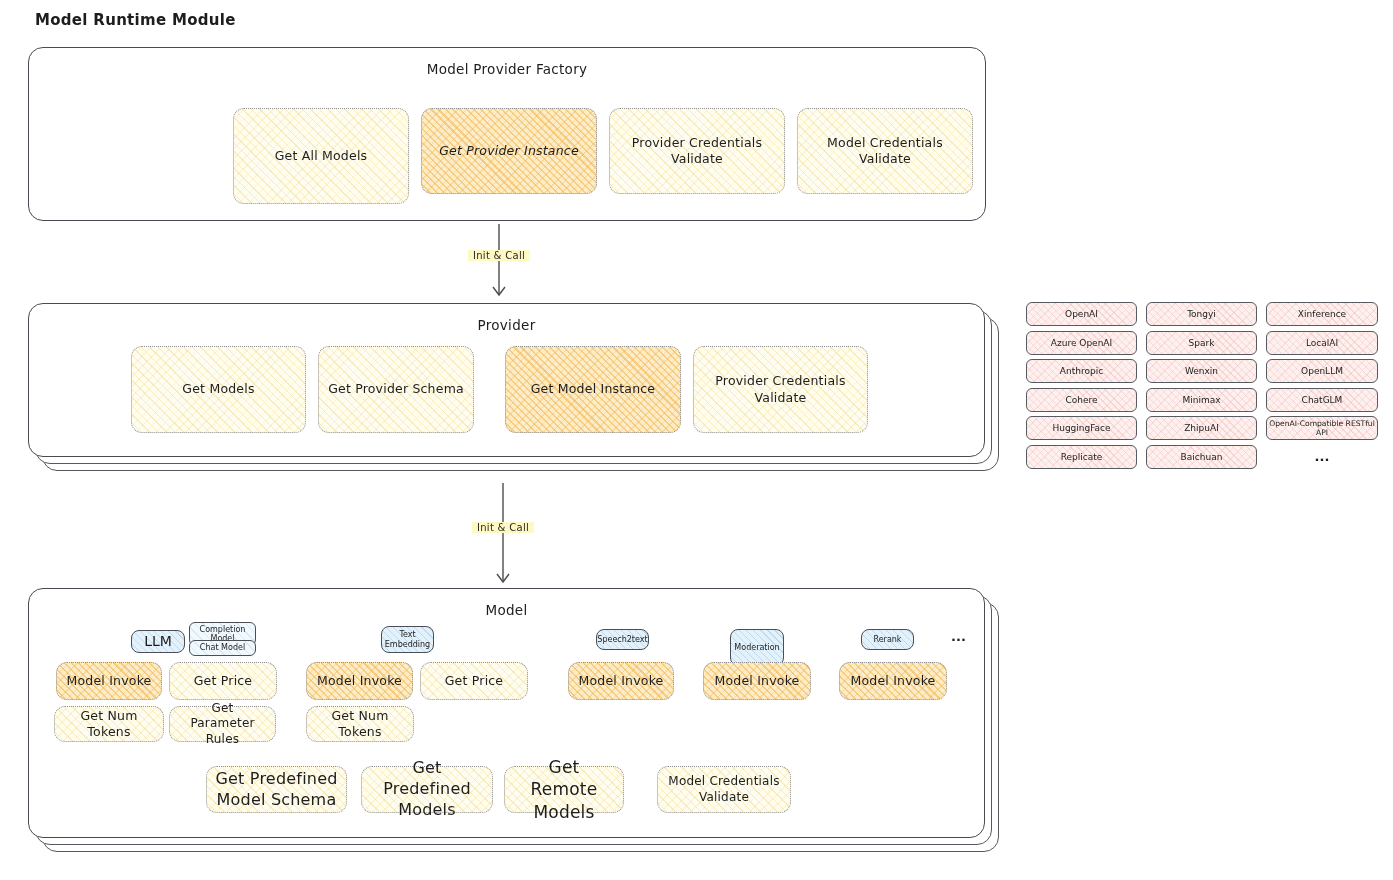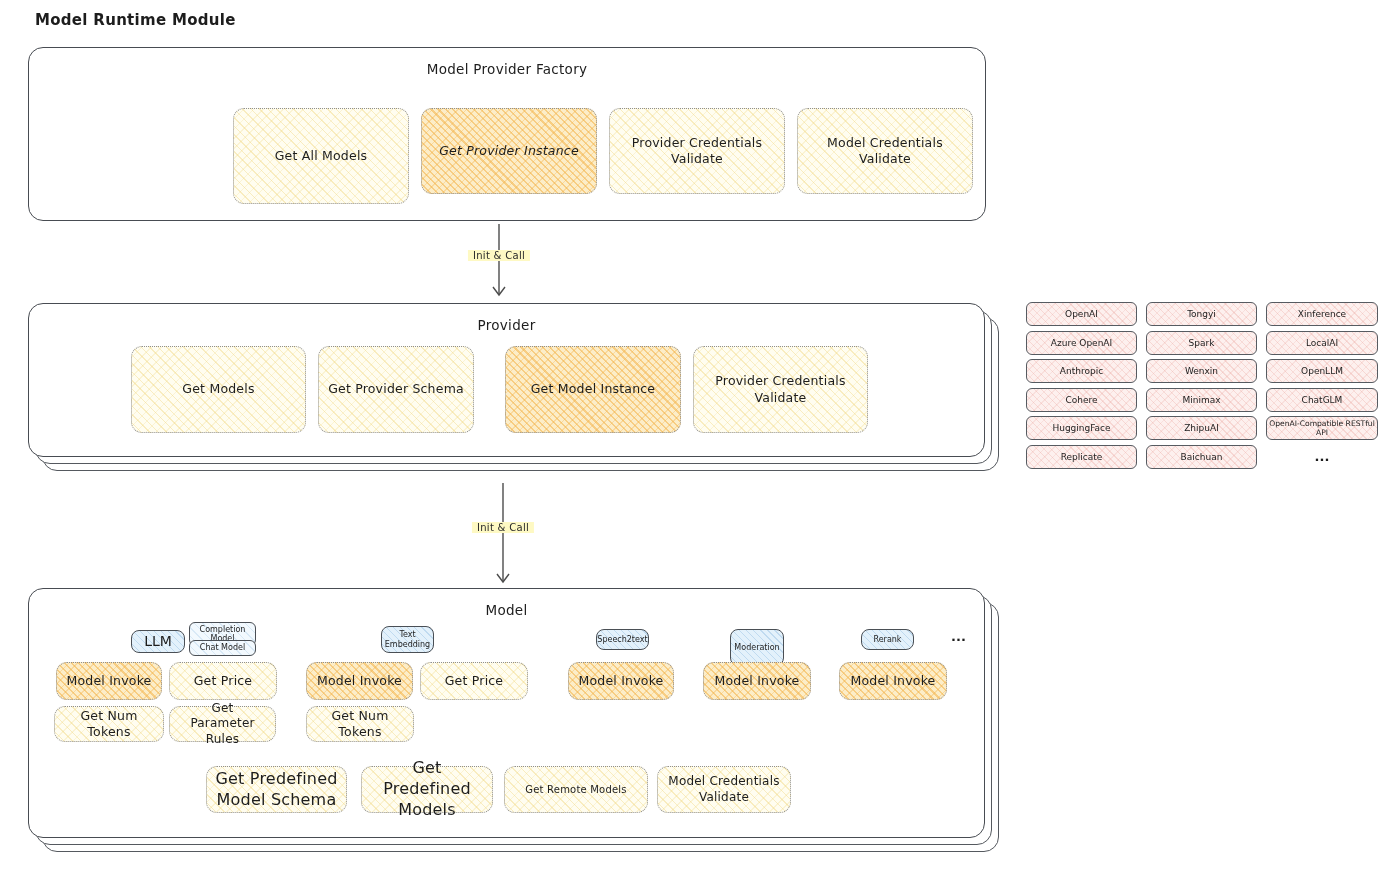--- a/index.html
+++ b/index.html
@@ -140,17 +140,17 @@
     <div class="node hatch-orange" style="left:539px; top:73px; width:106px; height:38px;">Model Invoke</div>
     <div class="node hatch-orange" style="left:674px; top:73px; width:108px; height:38px;">Model Invoke</div>
     <div class="node hatch-orange" style="left:810px; top:73px; width:108px; height:38px;">Model Invoke</div>
 
     <div class="node hatch-yellow" style="left:25px;  top:117px; width:110px; height:36px;">Get Num Tokens</div>
     <div class="node hatch-yellow" style="left:140px; top:117px; width:107px; height:36px; font-size:12px;">Get Parameter Rules</div>
     <div class="node hatch-yellow" style="left:277px; top:117px; width:108px; height:36px;">Get Num Tokens</div>
 
     <div class="node hatch-yellow" style="left:177px; top:177px; width:141px; height:47px; font-size:16px;">Get Predefined Model Schema</div>
     <div class="node hatch-yellow" style="left:332px; top:177px; width:132px; height:47px; font-size:16px;">Get Predefined Models</div>
-    <div class="node hatch-yellow" style="left:475px; top:177px; width:144px; height:47px; font-size:10px;">Get Remote Models</div>
+    <div class="node hatch-yellow" style="left:475px; top:177px; width:120px; height:47px; font-size:17px;">Get Remote Models</div>
     <div class="node hatch-yellow" style="left:628px; top:177px; width:134px; height:47px; font-size:12px;">Model Credentials Validate</div>
   </div>
 
 </div>
 
 </body></html>

